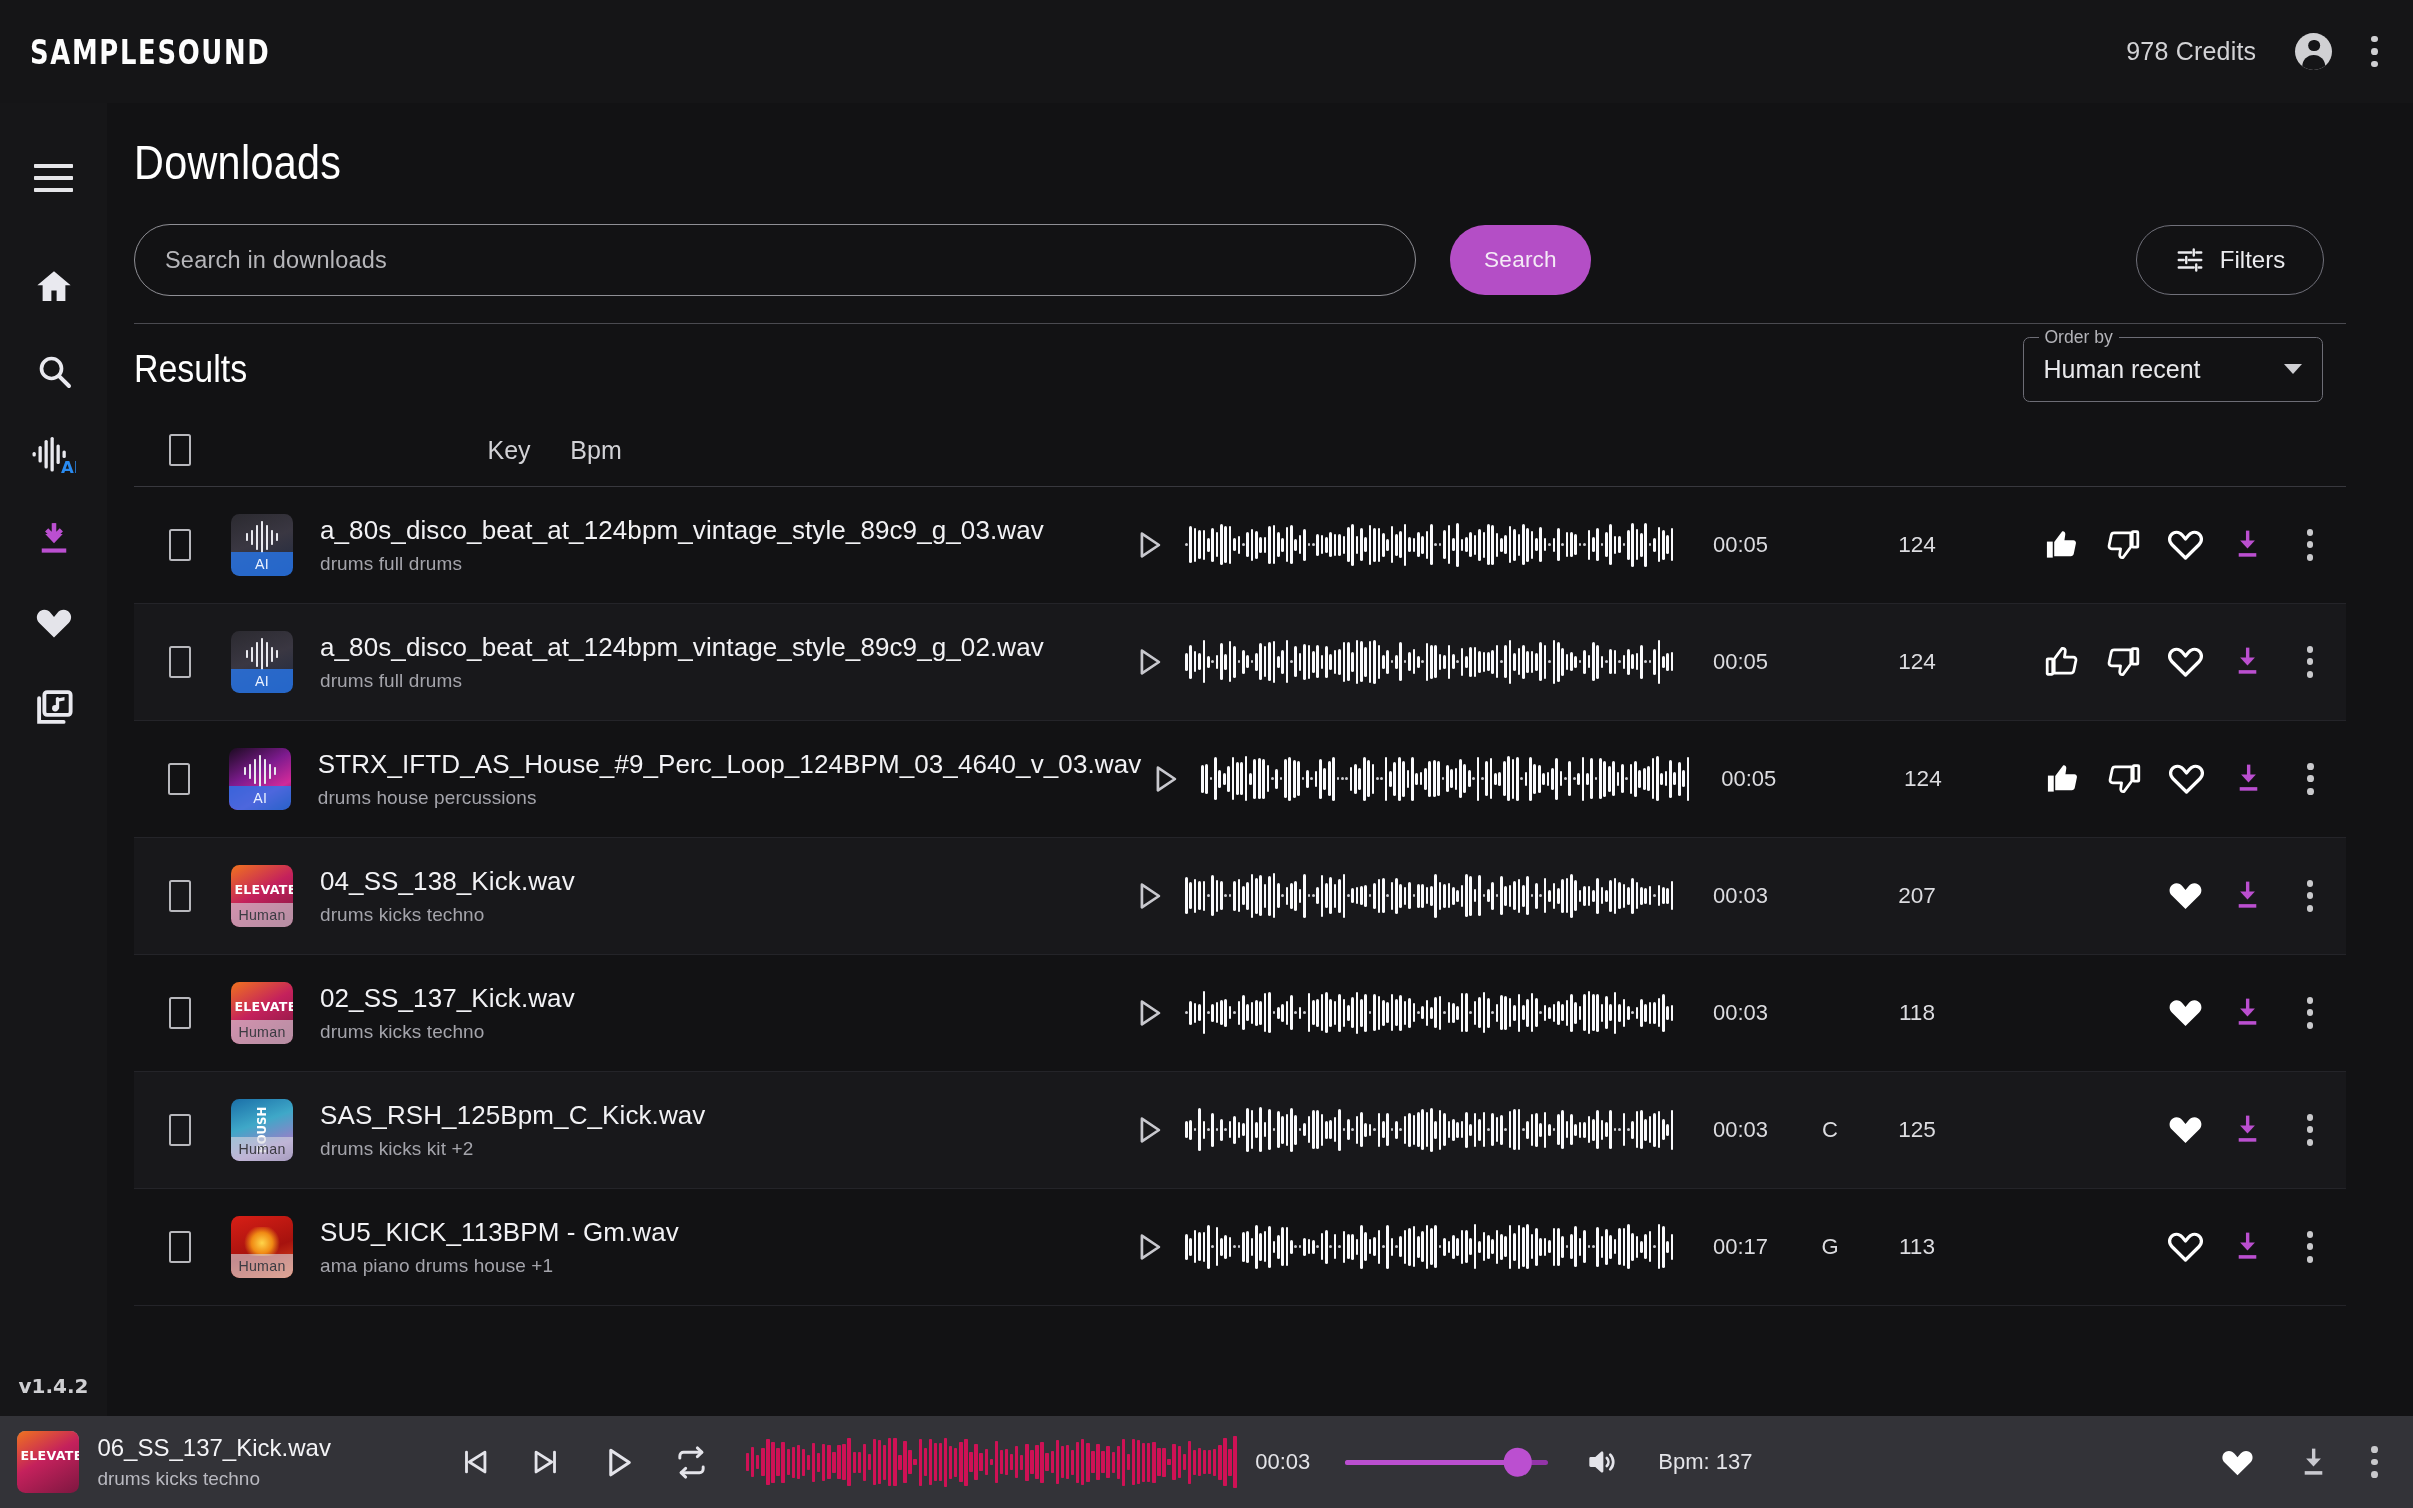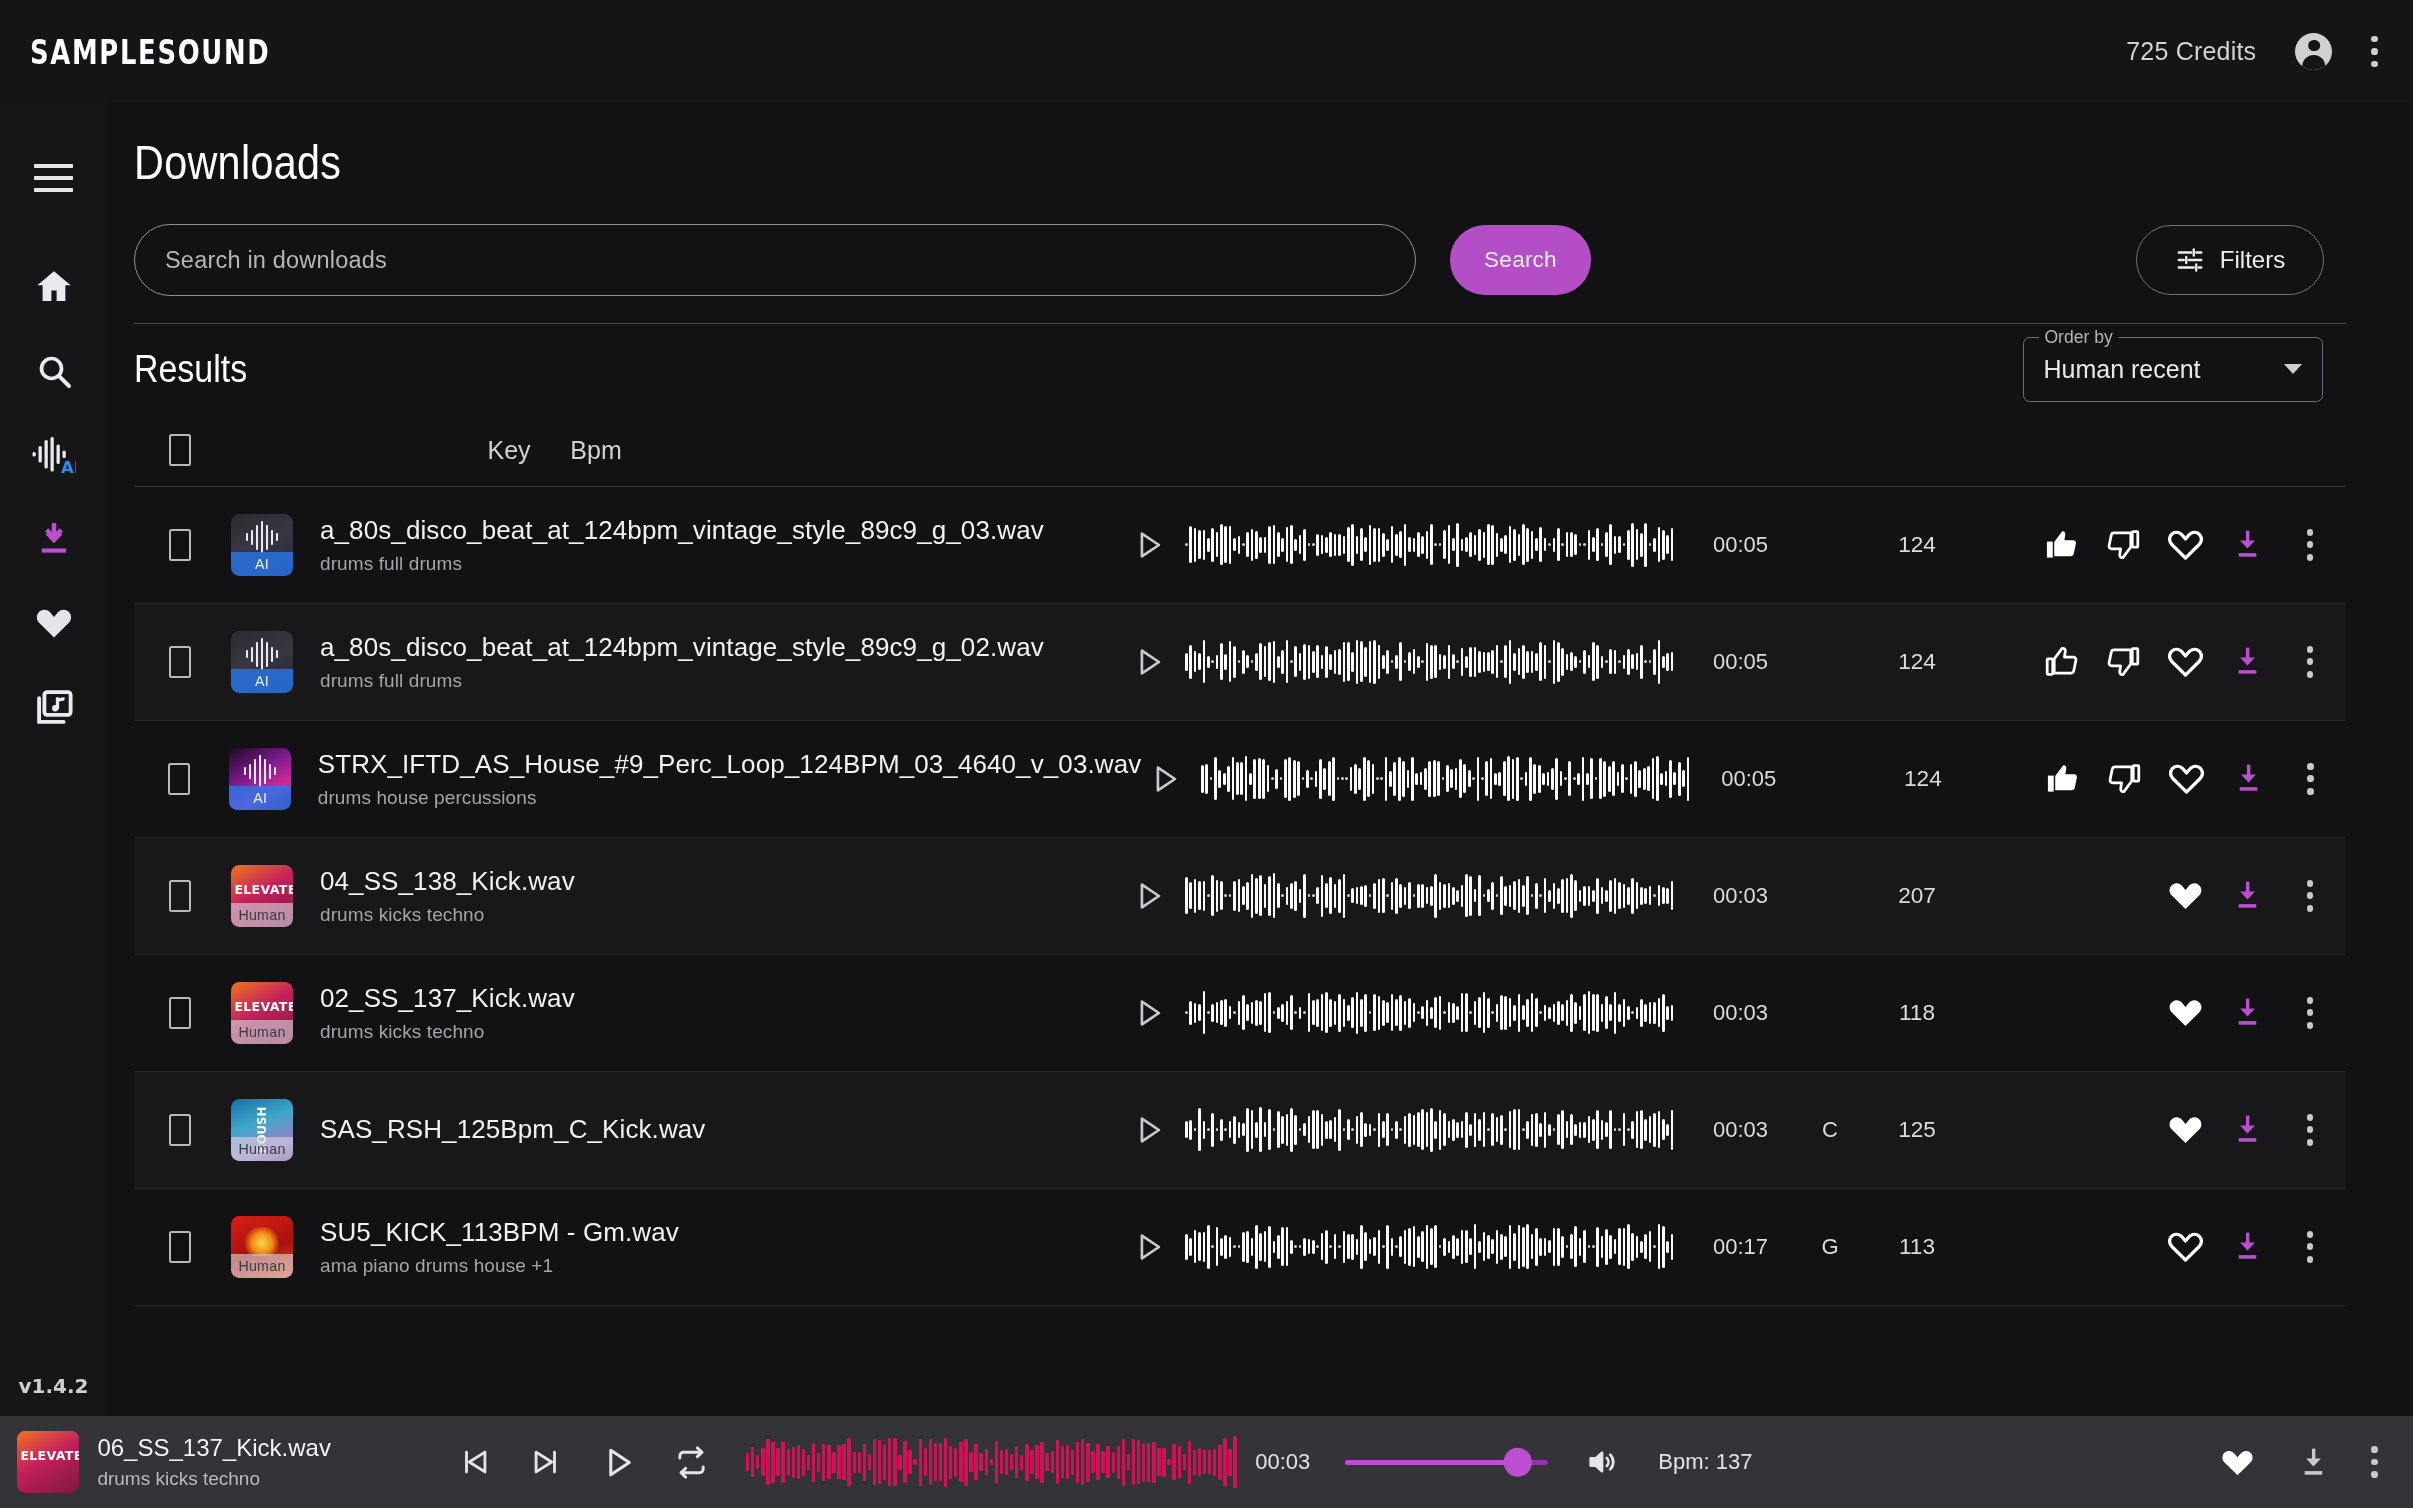--- a/index.html
+++ b/index.html
@@ -224,21 +224,21 @@
   #pl-right { margin-left:auto; margin-right:35px; display:flex; align-items:center; gap: 39px; }
 
   svg { display:block; }
 </style>
 </head>
 <body>
 
 <div id="topbar">
   <div id="logo">SAMPLESOUND</div>
   <div id="topbar-right">
-    <div id="credits">725 Credits</div>
+    <div id="credits">978 Credits</div>
     <div class="acct-circle"></div>
     <div class="kebab">
         <i></i>
         <i></i>
         <i></i>
       </div>
   </div>
 </div>
 
 <div id="sidebar">
@@ -1234,20 +1234,21 @@
           </div>
           <div class="c-thumb">
             <div class="thumb">
               <div style="position:absolute;inset:0;background:linear-gradient(160deg,#1a6fa8 0%,#3fa8c8 40%,#9a7ec8 75%,#5a3f8a 100%);"></div>
               <div style="position:absolute;left:50%;top:50%;transform:translate(-50%,-50%) rotate(-90deg);font-size:11.7px;font-weight:700;color:#fff;font-family:'DejaVu Sans',sans-serif;white-space:nowrap;">ROUSH</div>
               <div class="badge human">Human</div>
             </div>
           </div>
           <div class="c-name">
             <div class="fname">SAS_RSH_125Bpm_C_Kick.wav</div>
+            <div class="ftags">drums kicks kit +2</div>
           </div>
           <div class="c-play">
             <span>
               <svg width="34" height="34" viewBox="0 0 24 24" fill="none" stroke="#c8c8ce" stroke-width="1.9" stroke-linejoin="round">
                 <path d="M7 4 19 12 7 20z"></path>
               </svg>
             </span>
           </div>
           <div class="c-wave">
             <div class="wave">

